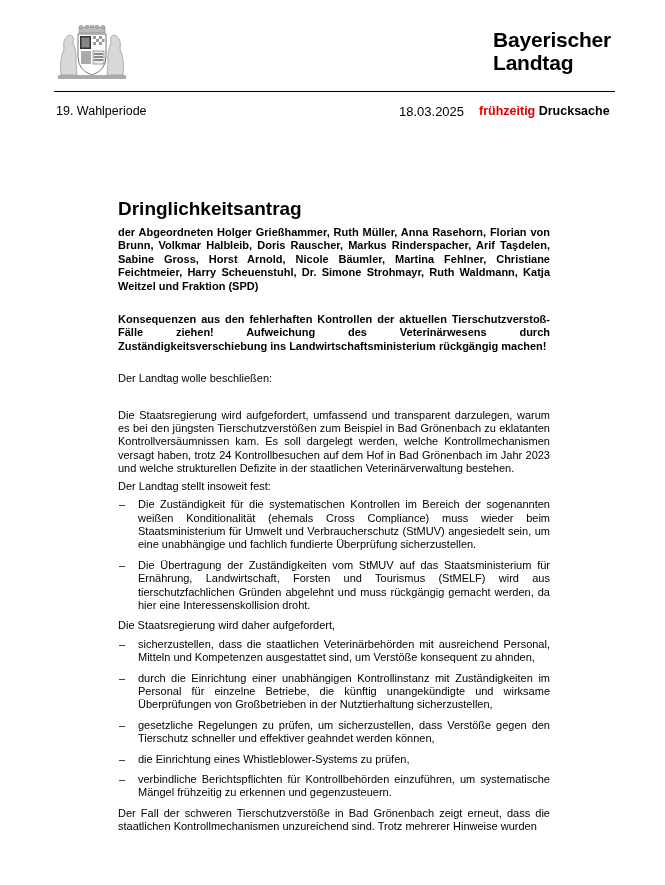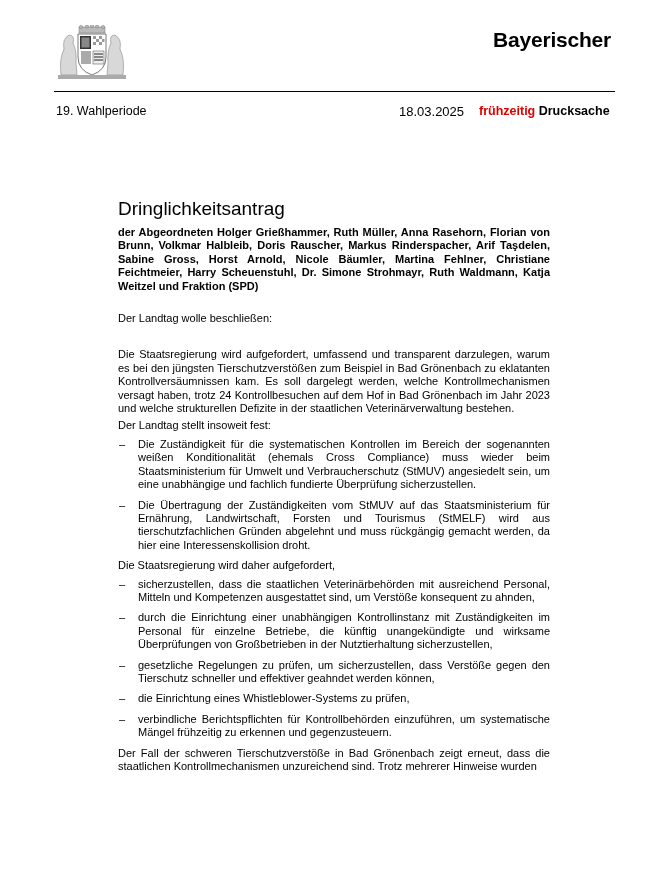--- a/index.html
+++ b/index.html
@@ -20,21 +20,21 @@
     }
     .meta-left { position: absolute; left: 56px; top: 104px; font-size: 12.5px; text-align: center; }
     .meta-date { position: absolute; left: 399px; top: 104px; font-size: 13px; }
     .meta-status { position: absolute; left: 479px; top: 104px; font-size: 12.5px; font-weight: bold; }
     .meta-status .red { color: #e00000; }
 
     .content {
       position: absolute; left: 118px; top: 198px; width: 432px;
       font-size: 11px; line-height: 13.4px; text-align: justify;
     }
-    .title { font-size: 19px; font-weight: normal; line-height: 22px; margin: 0 0 6px 0; }
+    .title { font-size: 19px; font-weight: bold; line-height: 22px; margin: 0 0 6px 0; }
     .authors { font-weight: bold; margin: 0; }
     .subject { font-weight: bold; margin: 20px 0 0 0; }
     p { margin: 0; }
     .resolve { margin-top: 19px; }
     .intro { margin-top: 23px; }
     .gap-s { margin-top: 4px; }
     ul.dash { list-style: none; margin: 5px 0 0 0; padding: 0; }
     ul.dash li { position: relative; padding-left: 20px; margin-bottom: 7px; }
     ul.dash li::before {
       content: "\2013"; position: absolute; left: 1px; top: 0; font-weight: normal;
@@ -80,33 +80,35 @@
         <line x1="37" y1="35" x2="46" y2="35"></line>
       </g>
     <rect x="24" y="26" width="10" height="13" fill="#aaa"></rect>
 
     <rect x="1" y="50" width="68" height="4" fill="#aaa"></rect>
   </svg>
 </div>
 
 <div class="brand">
   <div>Bayerischer</div>
+  <div>Landtag</div>
 </div>
 
 <div class="rule"></div>
 
 <div class="meta-left">19. Wahlperiode</div>
 <div class="meta-date">18.03.2025</div>
 <div class="meta-status">
   <span class="red">frühzeitig</span><span> Drucksache</span>
 </div>
 
 <div class="content">
   <h1 class="title">Dringlichkeitsantrag</h1>
   <p class="authors">der Abgeordneten Holger Grießhammer, Ruth Müller, Anna Rasehorn, Florian von Brunn, Volkmar Halbleib, Doris Rauscher, Markus Rinderspacher, Arif Taşdelen, Sabine Gross, Horst Arnold, Nicole Bäumler, Martina Fehlner, Christiane Feichtmeier, Harry Scheuenstuhl, Dr. Simone Strohmayr, Ruth Waldmann, Katja Weitzel und Fraktion (SPD)</p>
+  <p class="subject">Konsequenzen aus den fehlerhaften Kontrollen der aktuellen Tierschutzverstoß-Fälle ziehen! Aufweichung des Veterinärwesens durch Zuständigkeitsverschiebung ins Landwirtschaftsministerium rückgängig machen!</p>
   <p class="resolve">Der Landtag wolle beschließen:</p>
   <p class="intro">Die Staatsregierung wird aufgefordert, umfassend und transparent darzulegen, warum es bei den jüngsten Tierschutzverstößen zum Beispiel in Bad Grönenbach zu eklatanten Kontrollversäumnissen kam. Es soll dargelegt werden, welche Kontrollmechanismen versagt haben, trotz 24 Kontrollbesuchen auf dem Hof in Bad Grönenbach im Jahr 2023 und welche strukturellen Defizite in der staatlichen Veterinärverwaltung bestehen.</p>
   <p class="gap-s">Der Landtag stellt insoweit fest:</p>
   <ul class="dash">
     <li>Die Zuständigkeit für die systematischen Kontrollen im Bereich der sogenannten weißen Konditionalität (ehemals Cross Compliance) muss wieder beim Staatsministerium für Umwelt und Verbraucherschutz (StMUV) angesiedelt sein, um eine unabhängige und fachlich fundierte Überprüfung sicherzustellen.</li>
     <li>Die Übertragung der Zuständigkeiten vom StMUV auf das Staatsministerium für Ernährung, Landwirtschaft, Forsten und Tourismus (StMELF) wird aus tierschutzfachlichen Gründen abgelehnt und muss rückgängig gemacht werden, da hier eine Interessenskollision droht.</li>
   </ul>
   <p>Die Staatsregierung wird daher aufgefordert,</p>
   <ul class="dash">
     <li>sicherzustellen, dass die staatlichen Veterinärbehörden mit ausreichend Personal, Mitteln und Kompetenzen ausgestattet sind, um Verstöße konsequent zu ahnden,</li>

